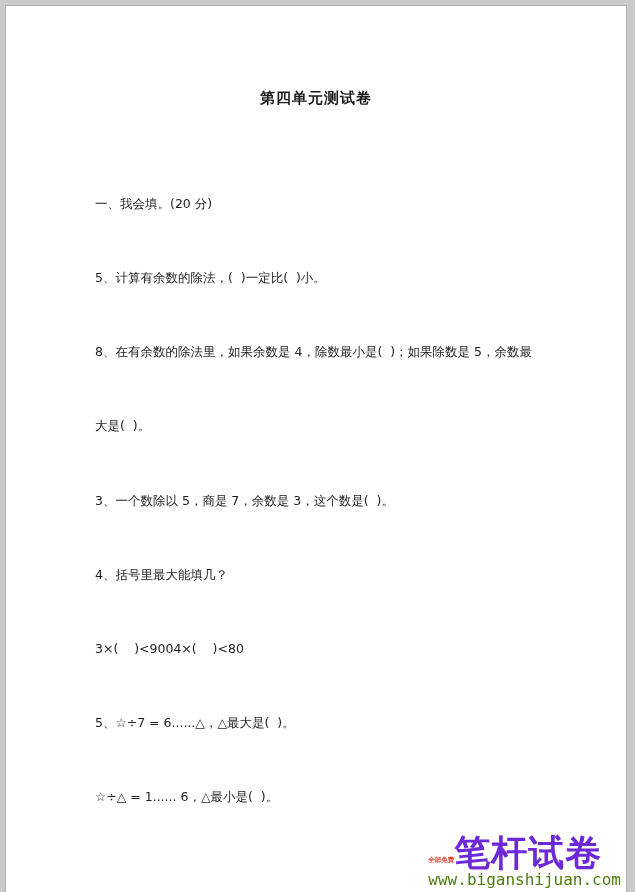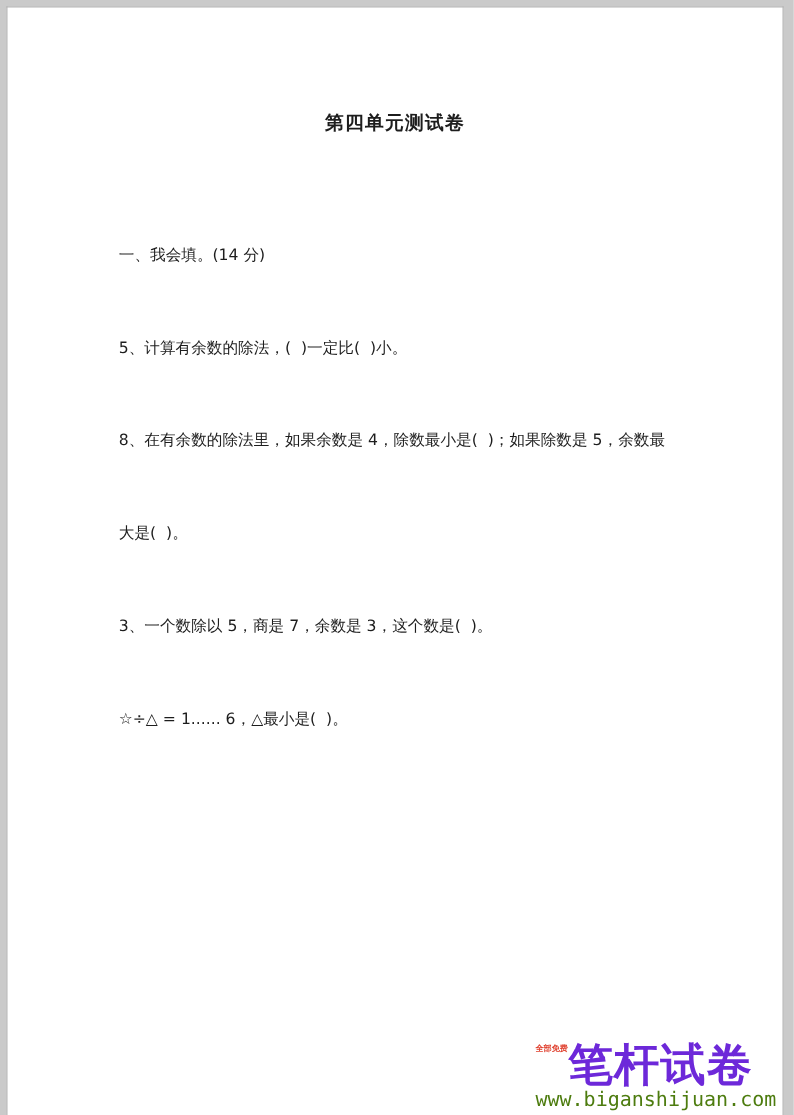--- a/index.html
+++ b/index.html
@@ -36,21 +36,21 @@
     line-height: 24.7px;
     color: #1d1d1d;
     white-space: pre-wrap;
   }
   .line { margin: 0; min-height: 24.7px; }
   .watermark {
     position: absolute;
     right: 5px; bottom: 3px;
     white-space: nowrap;
   }
-  .wm-row { display: flex; align-items: flex-start; }
+  .wm-row { display: flex; align-items: flex-end; }
   .wm-tag {
     font-size: 6.5px;
     font-weight: bold;
     line-height: 1;
     padding-bottom: 7px;
   }
   .wm-brand {
     font-size: 36px;
     font-weight: bold;
     line-height: 0.95;
@@ -66,25 +66,28 @@
 </style>
 </head>
 <body style="background: rgb(202, 202, 202);">
 
 <div class="page" style="background: rgb(255, 255, 255);">
 
   <h1 class="title">第四单元测试卷</h1>
 
   <div class="content">
 
-    <p class="line">一、我会填。(14 分)</p>
+    <p class="line">一、我会填。(20 分)</p>
     <p class="line">5、计算有余数的除法，(  )一定比(  )小。</p>
     <p class="line">8、在有余数的除法里，如果余数是 4，除数最小是(  )；如果除数是 5，余数最</p>
     <p class="line">大是(  )。</p>
     <p class="line">3、一个数除以 5，商是 7，余数是 3，这个数是(  )。</p>
+    <p class="line">4、括号里最大能填几？</p>
+    <p class="line">3×(    )&lt;9004×(    )&lt;80</p>
+    <p class="line">5、☆÷7 = 6......△，△最大是(  )。</p>
     <p class="line">☆÷△ = 1...... 6，△最小是(  )。</p>
 
     
     
 
     
     
     
     
     

